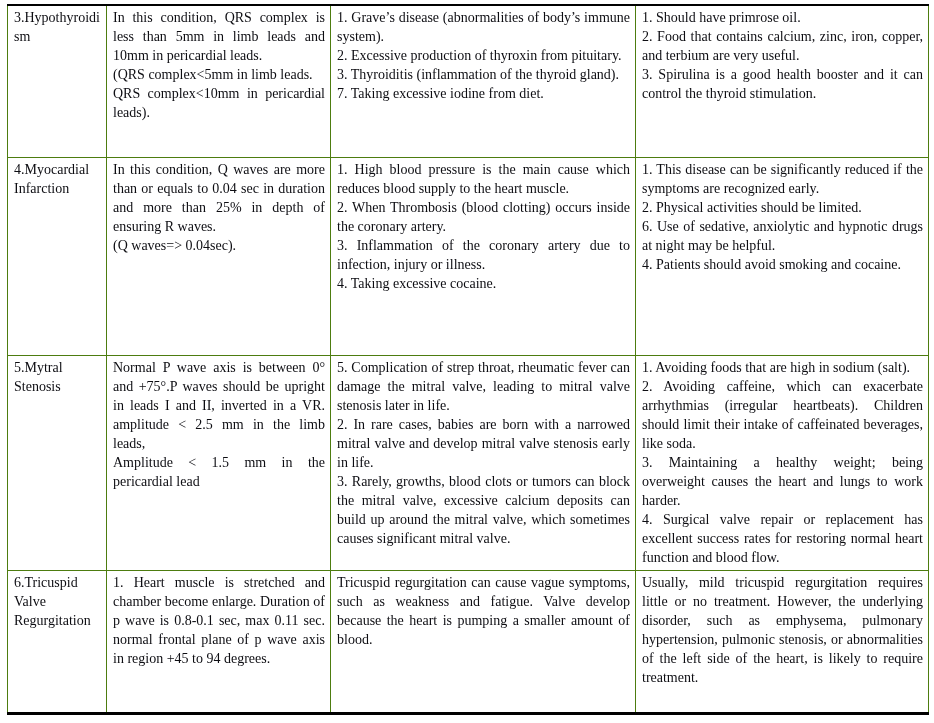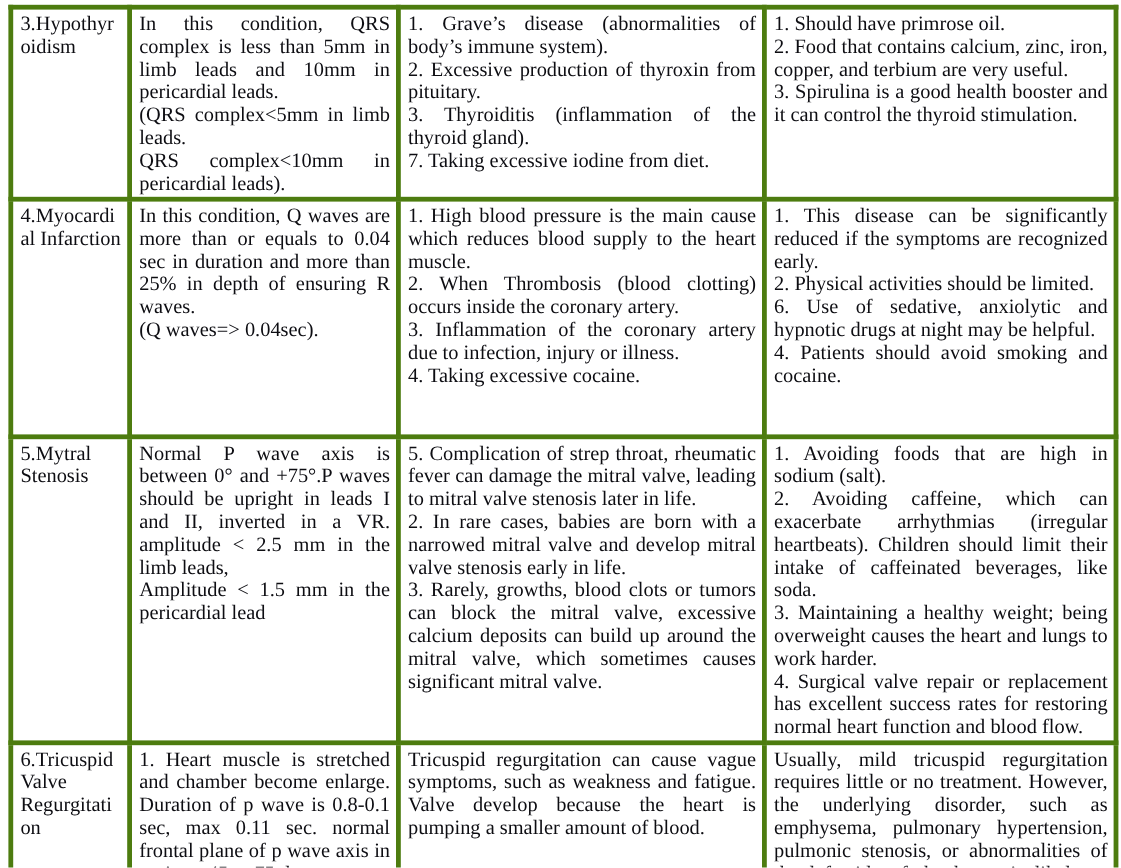--- a/index.html
+++ b/index.html
@@ -20,24 +20,24 @@
     left: 7px;
     top: 4px;
     width: 921px;
     border-collapse: collapse;
     table-layout: fixed;
     border: 1px solid #000;
     border-top-width: 2px;
     border-bottom-width: 3px;
   }
   table.cond-table td {
-    border: 4px solid #4d7c0f;
+    border: 1px solid #4d7c0f;
     vertical-align: top;
     padding: 2px 5px 2px 6px;
-    font-size: 17px;
+    font-size: 14px;
     line-height: 19px;
     overflow: hidden;
   }
   td.col-condition {
     padding-left: 3px;
     padding-right: 3px;
   }
   
   col.c-condition   { width: 99px; }
   col.c-description { width: 224px; }
@@ -132,21 +132,21 @@
             <div class="para">2. Avoiding caffeine, which can exacerbate arrhythmias (irregular heartbeats). Children should limit their intake of caffeinated beverages, like soda.</div>
             <div class="para">3. Maintaining a healthy weight; being overweight causes the heart and lungs to work harder.</div>
             <div class="para">4. Surgical valve repair or replacement has excellent success rates for restoring normal heart function and blood flow.</div>
           </td>
         </tr>
         <tr>
           <td class="col-condition">
             <div class="condition-label">6.Tricuspid Valve Regurgitation</div>
           </td>
           <td class="col-description">
-            <div class="para">1. Heart muscle is stretched and chamber become enlarge. Duration of p wave is 0.8-0.1 sec, max 0.11 sec. normal frontal plane of p wave axis in region +45 to 75 degrees.</div>
+            <div class="para">1. Heart muscle is stretched and chamber become enlarge. Duration of p wave is 0.8-0.1 sec, max 0.11 sec. normal frontal plane of p wave axis in region +45 to 94 degrees.</div>
           </td>
           <td class="col-causes">
             <div class="para">Tricuspid regurgitation can cause vague symptoms, such as weakness and fatigue. Valve develop because the heart is pumping a smaller amount of blood.</div>
           </td>
           <td class="col-treatment">
             <div class="para">Usually, mild tricuspid regurgitation requires little or no treatment. However, the underlying disorder, such as emphysema, pulmonary hypertension, pulmonic stenosis, or abnormalities of the left side of the heart, is likely to require treatment.</div>
           </td>
         </tr>
       </tbody>
   </table>

